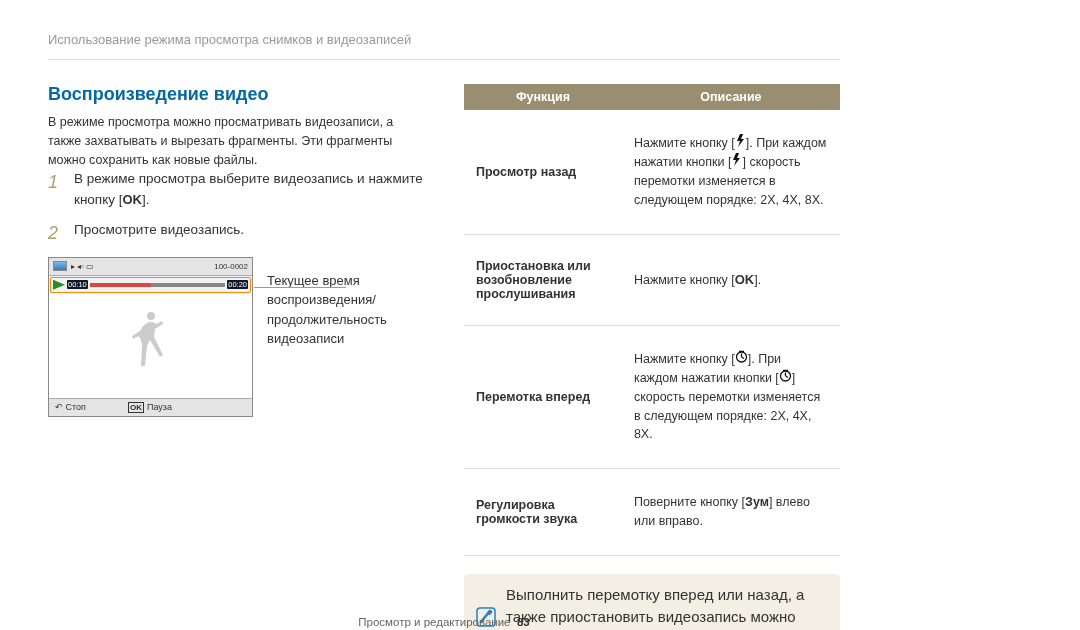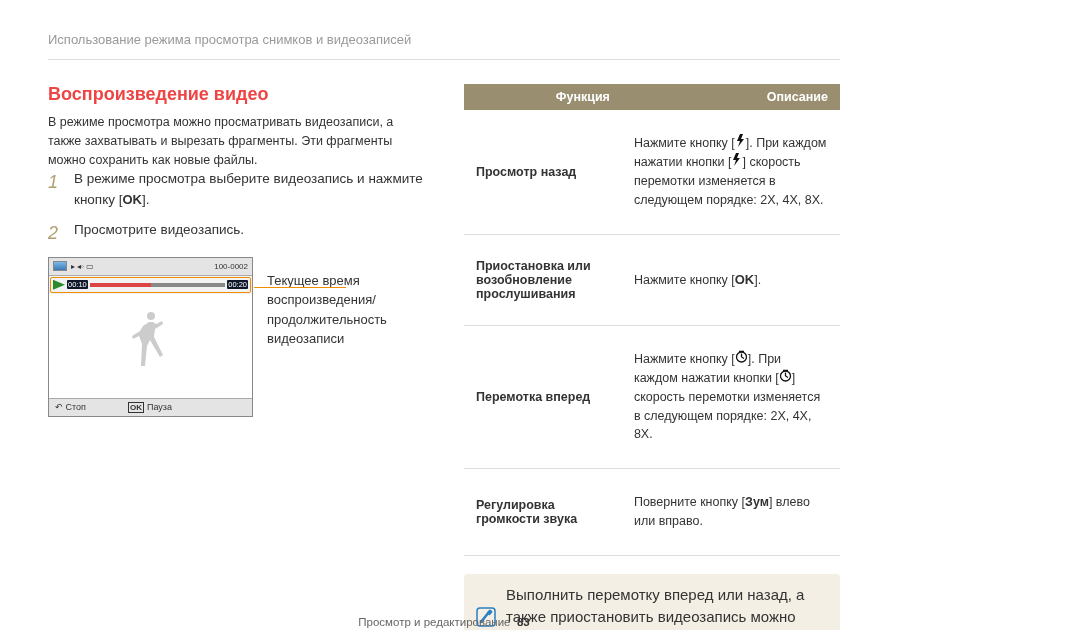--- a/index.html
+++ b/index.html
@@ -3,21 +3,21 @@
 <meta charset="utf-8">
 <style>
   * { box-sizing: border-box; margin: 0; padding: 0; }
   html, body { width: 1080px; height: 630px; font-family: Arial, sans-serif; background: #fff; color: #333; }
   .page { width: 888px; height: 630px; padding: 32px 48px 20px 48px; position: relative; }
   .breadcrumb { font-size: 13px; color: #999; margin-bottom: 12px; }
   .hr { border-bottom: 1px solid #ddd; margin-bottom: 24px; }
   .columns { display: flex; gap: 40px; }
   .left { flex: 1; }
   .right { flex: 1; }
-  .section-title { color: #ef4444; font-size: 18px; font-weight: bold; margin-bottom: 8px; }
+  .section-title { color: #0369a1; font-size: 18px; font-weight: bold; margin-bottom: 8px; }
   .intro { font-size: 12.5px; color: #333; line-height: 1.5; }
   .step { display: flex; font-size: 13.5px; color: #333; margin-bottom: 10px; line-height: 1.5; }
   .step-num { color: #b0a070; font-style: italic; font-size: 18px; font-weight: normal; width: 26px; flex-shrink: 0; }
   .step-text { flex: 1; }
   .ok-glyph { font-weight: bold; font-size: 13px; }
   .screenshot-wrap { display: flex; gap: 14px; margin-top: 10px; }
   .screenshot { width: 205px; height: 160px; background: #f2f2f2; border: 1px solid #888; position: relative; flex-shrink: 0; }
   .ss-top { height: 18px; background: #e4e4e4; display: flex; align-items: center; font-size: 8px; padding: 0 4px; gap: 4px; border-bottom: 1px solid #aaa; }
   .ss-top .ss-right { margin-left: auto; display: flex; gap: 3px; }
   .ss-icons { display:flex; gap:2px; }
@@ -30,21 +30,21 @@
   .dancer { width:40px; height:80px; position:relative; }
   .dancer svg { width:100%; height:100%; }
   .ss-bottom { position:absolute; bottom:0; left:0; right:0; height:18px; background:#e4e4e4; border-top:1px solid #aaa; display:flex; align-items:center; font-size:9px; padding:0 6px; gap:6px; }
   .ss-btn { display:flex; align-items:center; gap:3px; }
   .ss-btn-mid { margin-left:36px; }
   .ok-box { font-weight:bold; font-size:8px; border:1px solid #333; padding:0 1px; }
   .pointer-line { position:absolute; top:29px; left:205px; width:92px; height:1px; background:#f28c00; }
   .callout { font-size: 13px; color: #333; line-height: 1.5; padding-top: 14px; }
 
   table.func { width: 100%; border-collapse: collapse; font-size: 12.5px; }
-  table.func th { background: #998e70; color: #fff; text-align: right; padding: 6px 12px; font-weight: bold; font-size: 12.5px; }
+  table.func th { background: #998e70; color: #fff; text-align: center; padding: 6px 12px; font-weight: bold; font-size: 12.5px; }
   table.func td { padding: 24px 12px; border-bottom: 1px solid #ddd; vertical-align: middle; }
   table.func td.fcol { font-weight: bold; width: 42%; }
   .desc { line-height: 1.5; }
   .icon-inline { display:inline-block; vertical-align:middle; }
   .note-box { display:flex; background:#f3efe4; border-radius:4px; padding:10px 12px; margin-top:18px; font-size:15px; color:#333; line-height:1.5; gap:10px; align-items: center; }
   .note-icon { width:20px; height:20px; flex-shrink:0; }
   .note-icon svg { width:100%; height:100%; }
   .footer { position:absolute; bottom:2px; width:100%; left:0; text-align:center; font-size:11.5px; color:#666; }
   .footer b { font-weight:bold; color:#333; }
   .thumb { width:14px; height:10px; background:linear-gradient(#7ab8e8,#3a7bb8); border:1px solid #888; }

